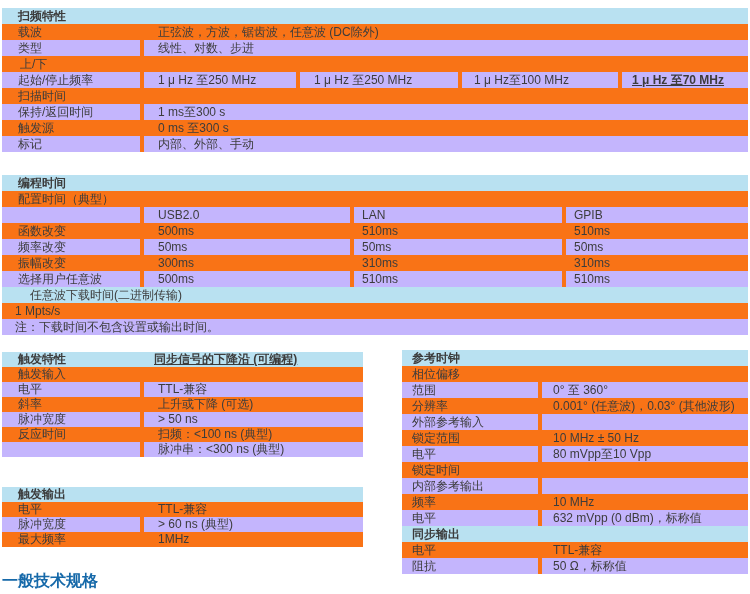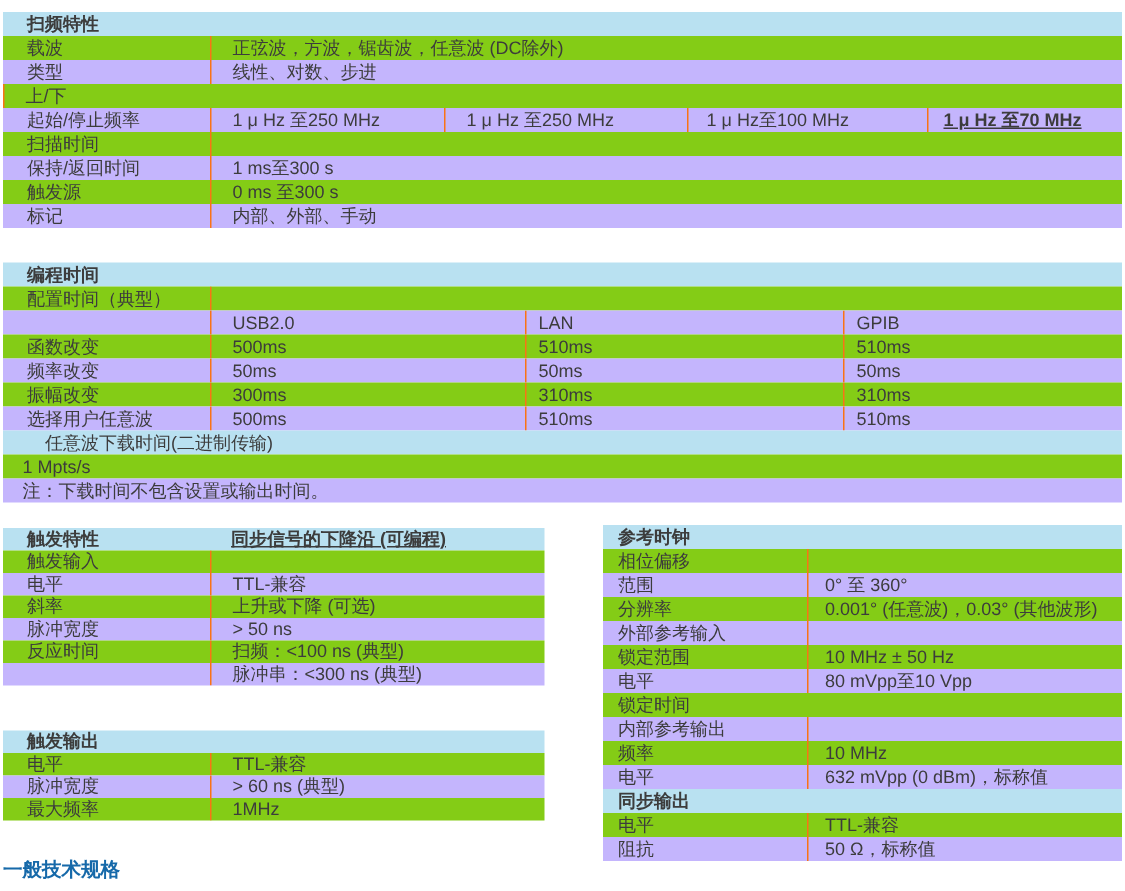--- a/index.html
+++ b/index.html
@@ -5,48 +5,48 @@
   html,body{margin:0;padding:0;background:#ffffff;}
   #page{
     position:relative;width:750px;height:594px;background:#ffffff;overflow:hidden;
     font-family:"Liberation Sans","DejaVu Sans",sans-serif;
     font-size:12px;color:#3c3c3c;
   }
   .tbl{position:absolute;}
   .row{display:flex;height:16px;line-height:16px;white-space:nowrap;overflow:hidden;}
   .r15 .row{height:15px;line-height:15px;}
   .lbl{width:138px;padding-left:16px;box-sizing:border-box;flex:none;overflow:hidden;}
-  .val{flex:1;padding-left:14px;border-left:1px solid #f97316;box-sizing:border-box;overflow:hidden;}
+  .val{flex:1;padding-left:14px;border-left:4px solid #f97316;box-sizing:border-box;overflow:hidden;}
   .val-plain{flex:1;padding-left:14px;box-sizing:border-box;overflow:hidden;}
   .full{flex:1;padding-left:28px;box-sizing:border-box;overflow:hidden;}
   .full.ind13{padding-left:13px;}
   .hb{background:#b9e1f1;}
   .rb{background:#c4b5fd;}
-  .w{background:#84cc16;}
+  .w{background:#f97316;}
   .title{font-weight:bold;}
   .bold{font-weight:bold;text-decoration:underline;}
   
   .fv1{flex:none;width:156px;}
   .fv2{flex:none;width:162px;padding-left:14px;}
   .fv3{flex:none;width:160px;padding-left:12px;}
   .fv4{flex:1;padding-left:10px;}
   
   .pc1{flex:none;width:210px;}
   .pc2{flex:none;width:212px;padding-left:8px;}
   .pc3{flex:1;padding-left:8px;}
   
   #sec5 .lbl{width:136px;padding-left:10px;}
   #sec5 .val{padding-left:11px;}
   #sec5 .full{padding-left:10px;}
   #sec1{top:8px;left:2px;width:746px;}
   #sec2{top:175px;left:2px;width:746px;}
   #sec3{top:352px;left:2px;width:361px;}
   #sec4{top:487px;left:2px;width:361px;}
   #sec5{top:350px;left:402px;width:346px;}
-  #footer-heading{position:absolute;top:571px;left:2px;font-size:13px;font-weight:bold;color:#1669a9;}
+  #footer-heading{position:absolute;top:571px;left:2px;font-size:16px;font-weight:bold;color:#1669a9;}
 </style>
 </head>
 <body>
 
 <div id="page">
 
   <div id="sec1" class="tbl">
     <div class="row hb title">
       <div class="lbl">扫频特性</div>
     </div>

